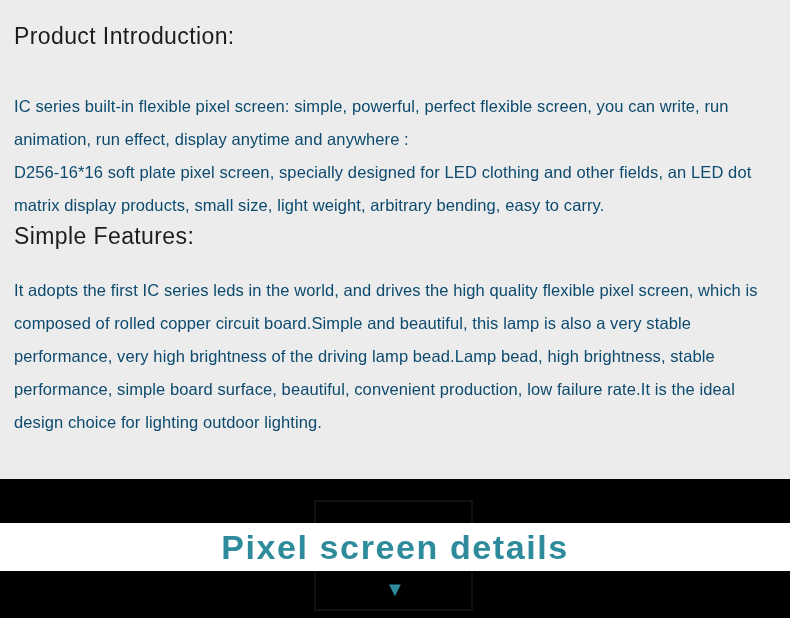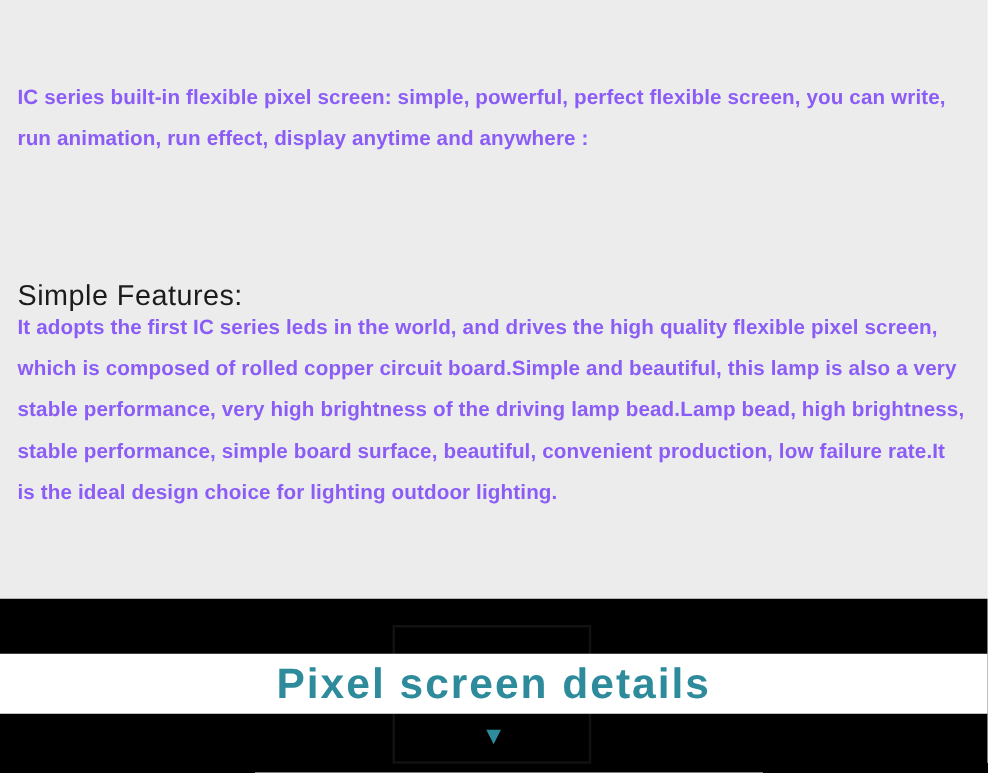--- a/index.html
+++ b/index.html
@@ -54,24 +54,25 @@
     position: absolute;
     left: 14px;
     top: 219px;
   }
 
   .body-block {
     position: absolute;
     left: 14px;
     width: 758px;
     font-size: 16.5px;
-    font-weight: 700;
-    color: #8b5cf6;
+    font-weight: 400;
+    color: #0c4a6e;
     line-height: 33px;
     letter-spacing: 0.1px;
+    margin-top: 28px;
   }
 
   .body-1 { top: 62px; }
   .body-2 { top: 246px; }
 
   .body-block p {
     margin: 0;
     padding: 0;
   }
 
@@ -129,23 +130,25 @@
     pointer-events: none;
   }
 </style>
 </head>
 <body>
 
 <div id="page">
 
   <div class="desc-panel">
 
+    <h2 class="section-heading heading-1">Product Introduction:</h2>
 
     <div class="body-block body-1">
       <p>IC series built-in flexible pixel screen: simple, powerful, perfect flexible screen, you can write, run animation, run effect, display anytime and anywhere :</p>
+      <p>D256-16*16 soft plate pixel screen, specially designed for LED clothing and other fields, an LED dot matrix display products, small size, light weight, arbitrary bending, easy to carry.</p>
     </div>
 
     <h2 class="section-heading heading-2">Simple Features:</h2>
 
     <div class="body-block body-2">
       <p>It adopts the first IC series leds  in the world, and drives the high quality flexible pixel screen, which is composed of rolled copper circuit board.Simple and beautiful, this lamp is also a very stable performance, very high brightness of the driving lamp bead.Lamp bead, high brightness, stable performance, simple board surface, beautiful, convenient production, low failure rate.It is the ideal design choice for lighting outdoor lighting.</p>
     </div>
 
   </div>
 

